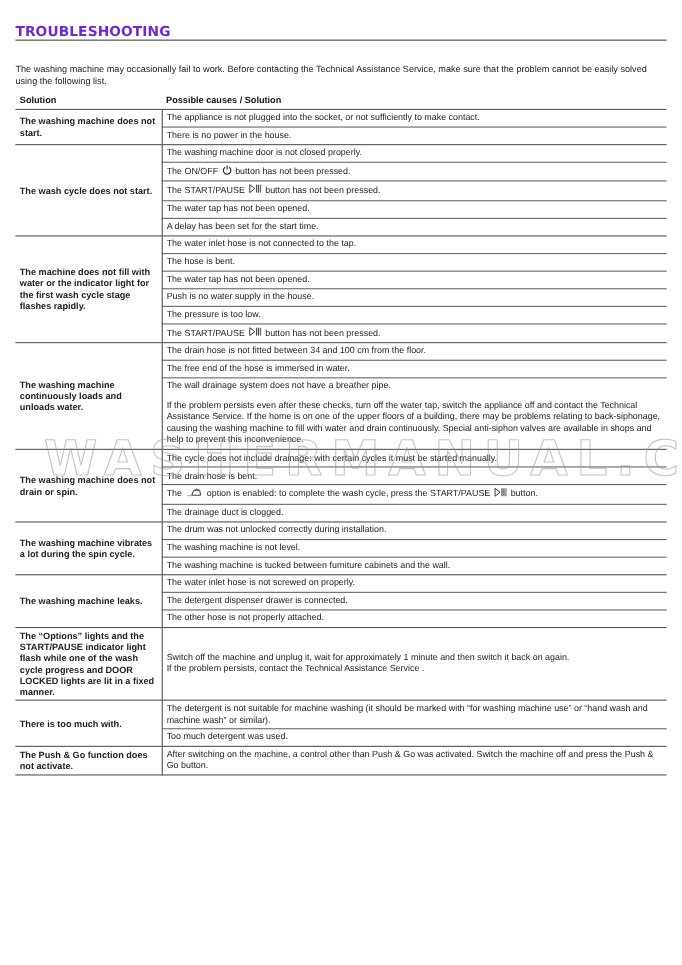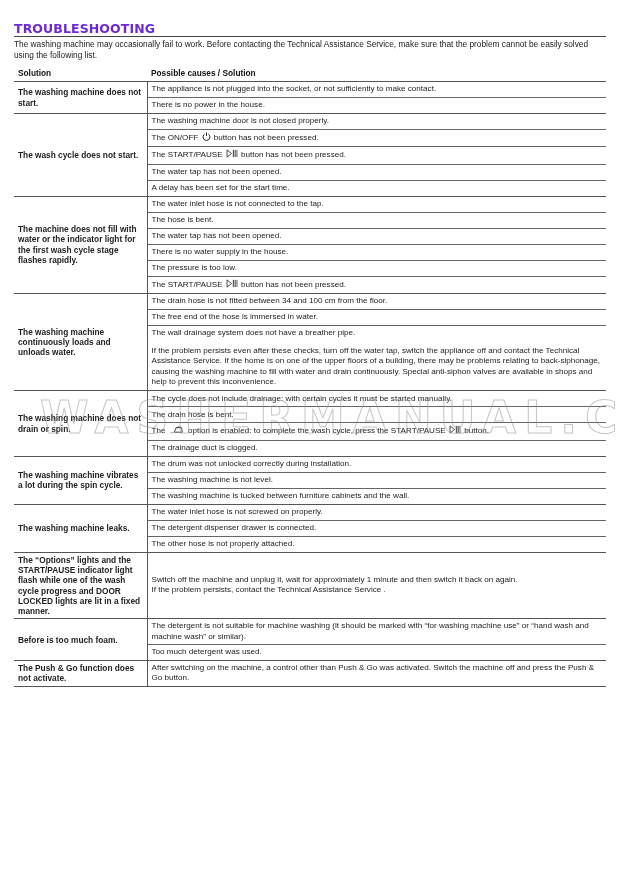--- a/index.html
+++ b/index.html
@@ -27,21 +27,21 @@
     font-size: 12.5px;
     letter-spacing: 0.1px;
     line-height: 13px;
     padding-bottom: 1px;
     border-bottom: 1px solid #444;
     color: #6d28d9;
   }
   .intro {
     font-size: 8.3px;
     line-height: 10.5px;
-    margin-top: 2px;
+    margin-top: 20px;
     color: #222;
   }
   table.ts {
     width: 592px;
     border-collapse: collapse;
     margin-top: 7px;
     font-size: 8.1px;
     table-layout: fixed;
   }
   table.ts th {
@@ -143,21 +143,21 @@
           <td class="anomaly" rowspan="6">The machine does not fill with water or the indicator light for the first wash cycle stage flashes rapidly.</td>
           <td class="cause">The water inlet hose is not connected to the tap.</td>
         </tr>
         <tr>
           <td class="cause">The hose is bent.</td>
         </tr>
         <tr>
           <td class="cause">The water tap has not been opened.</td>
         </tr>
         <tr>
-          <td class="cause">There is no water supply in the house.</td>
+          <td class="cause">Push is no water supply in the house.</td>
         </tr>
         <tr>
           <td class="cause">The pressure is too low.</td>
         </tr>
         <tr>
           <td class="cause last"><span>The START/PAUSE</span> <span class="icon"><svg width="12" height="9" viewBox="0 0 13 10">
                 <path d="M1 1 L6 5 L1 9 Z" fill="none" stroke="#222" stroke-width="0.9"></path>
                 <line x1="8" y1="1" x2="8" y2="9" stroke="#222" stroke-width="1"></line>
                 <line x1="10" y1="1" x2="10" y2="9" stroke="#222" stroke-width="1"></line>
                 <line x1="12" y1="1" x2="12" y2="9" stroke="#222" stroke-width="0.8"></line>
@@ -213,21 +213,21 @@
           <td class="cause">The detergent dispenser drawer is connected.</td>
         </tr>
         <tr>
           <td class="cause last">The other hose is not properly attached.</td>
         </tr>
         <tr>
           <td class="anomaly" rowspan="1">The “Options” lights and the START/PAUSE indicator light flash while one of the wash cycle progress and DOOR LOCKED lights are lit in a fixed manner.</td>
           <td class="cause last tall" style="height: 60px;"><span>Switch off the machine and unplug it, wait for approximately 1 minute and then switch it back on again.</span><br><span>If the problem persists, contact the Technical Assistance Service .</span></td>
         </tr>
         <tr>
-          <td class="anomaly" rowspan="2">Before is too much foam.</td>
+          <td class="anomaly" rowspan="2">There is too much with.</td>
           <td class="cause">The detergent is not suitable for machine washing (it should be marked with “for washing machine use” or “hand wash and machine wash” or similar).</td>
         </tr>
         <tr>
           <td class="cause last">Too much detergent was used.</td>
         </tr>
         <tr>
           <td class="anomaly" rowspan="1">The Push &amp; Go function does not activate.</td>
           <td class="cause last">After switching on the machine, a control other than Push &amp; Go was activated. Switch the machine off and press the Push &amp; Go button.</td>
         </tr>
       </tbody>

